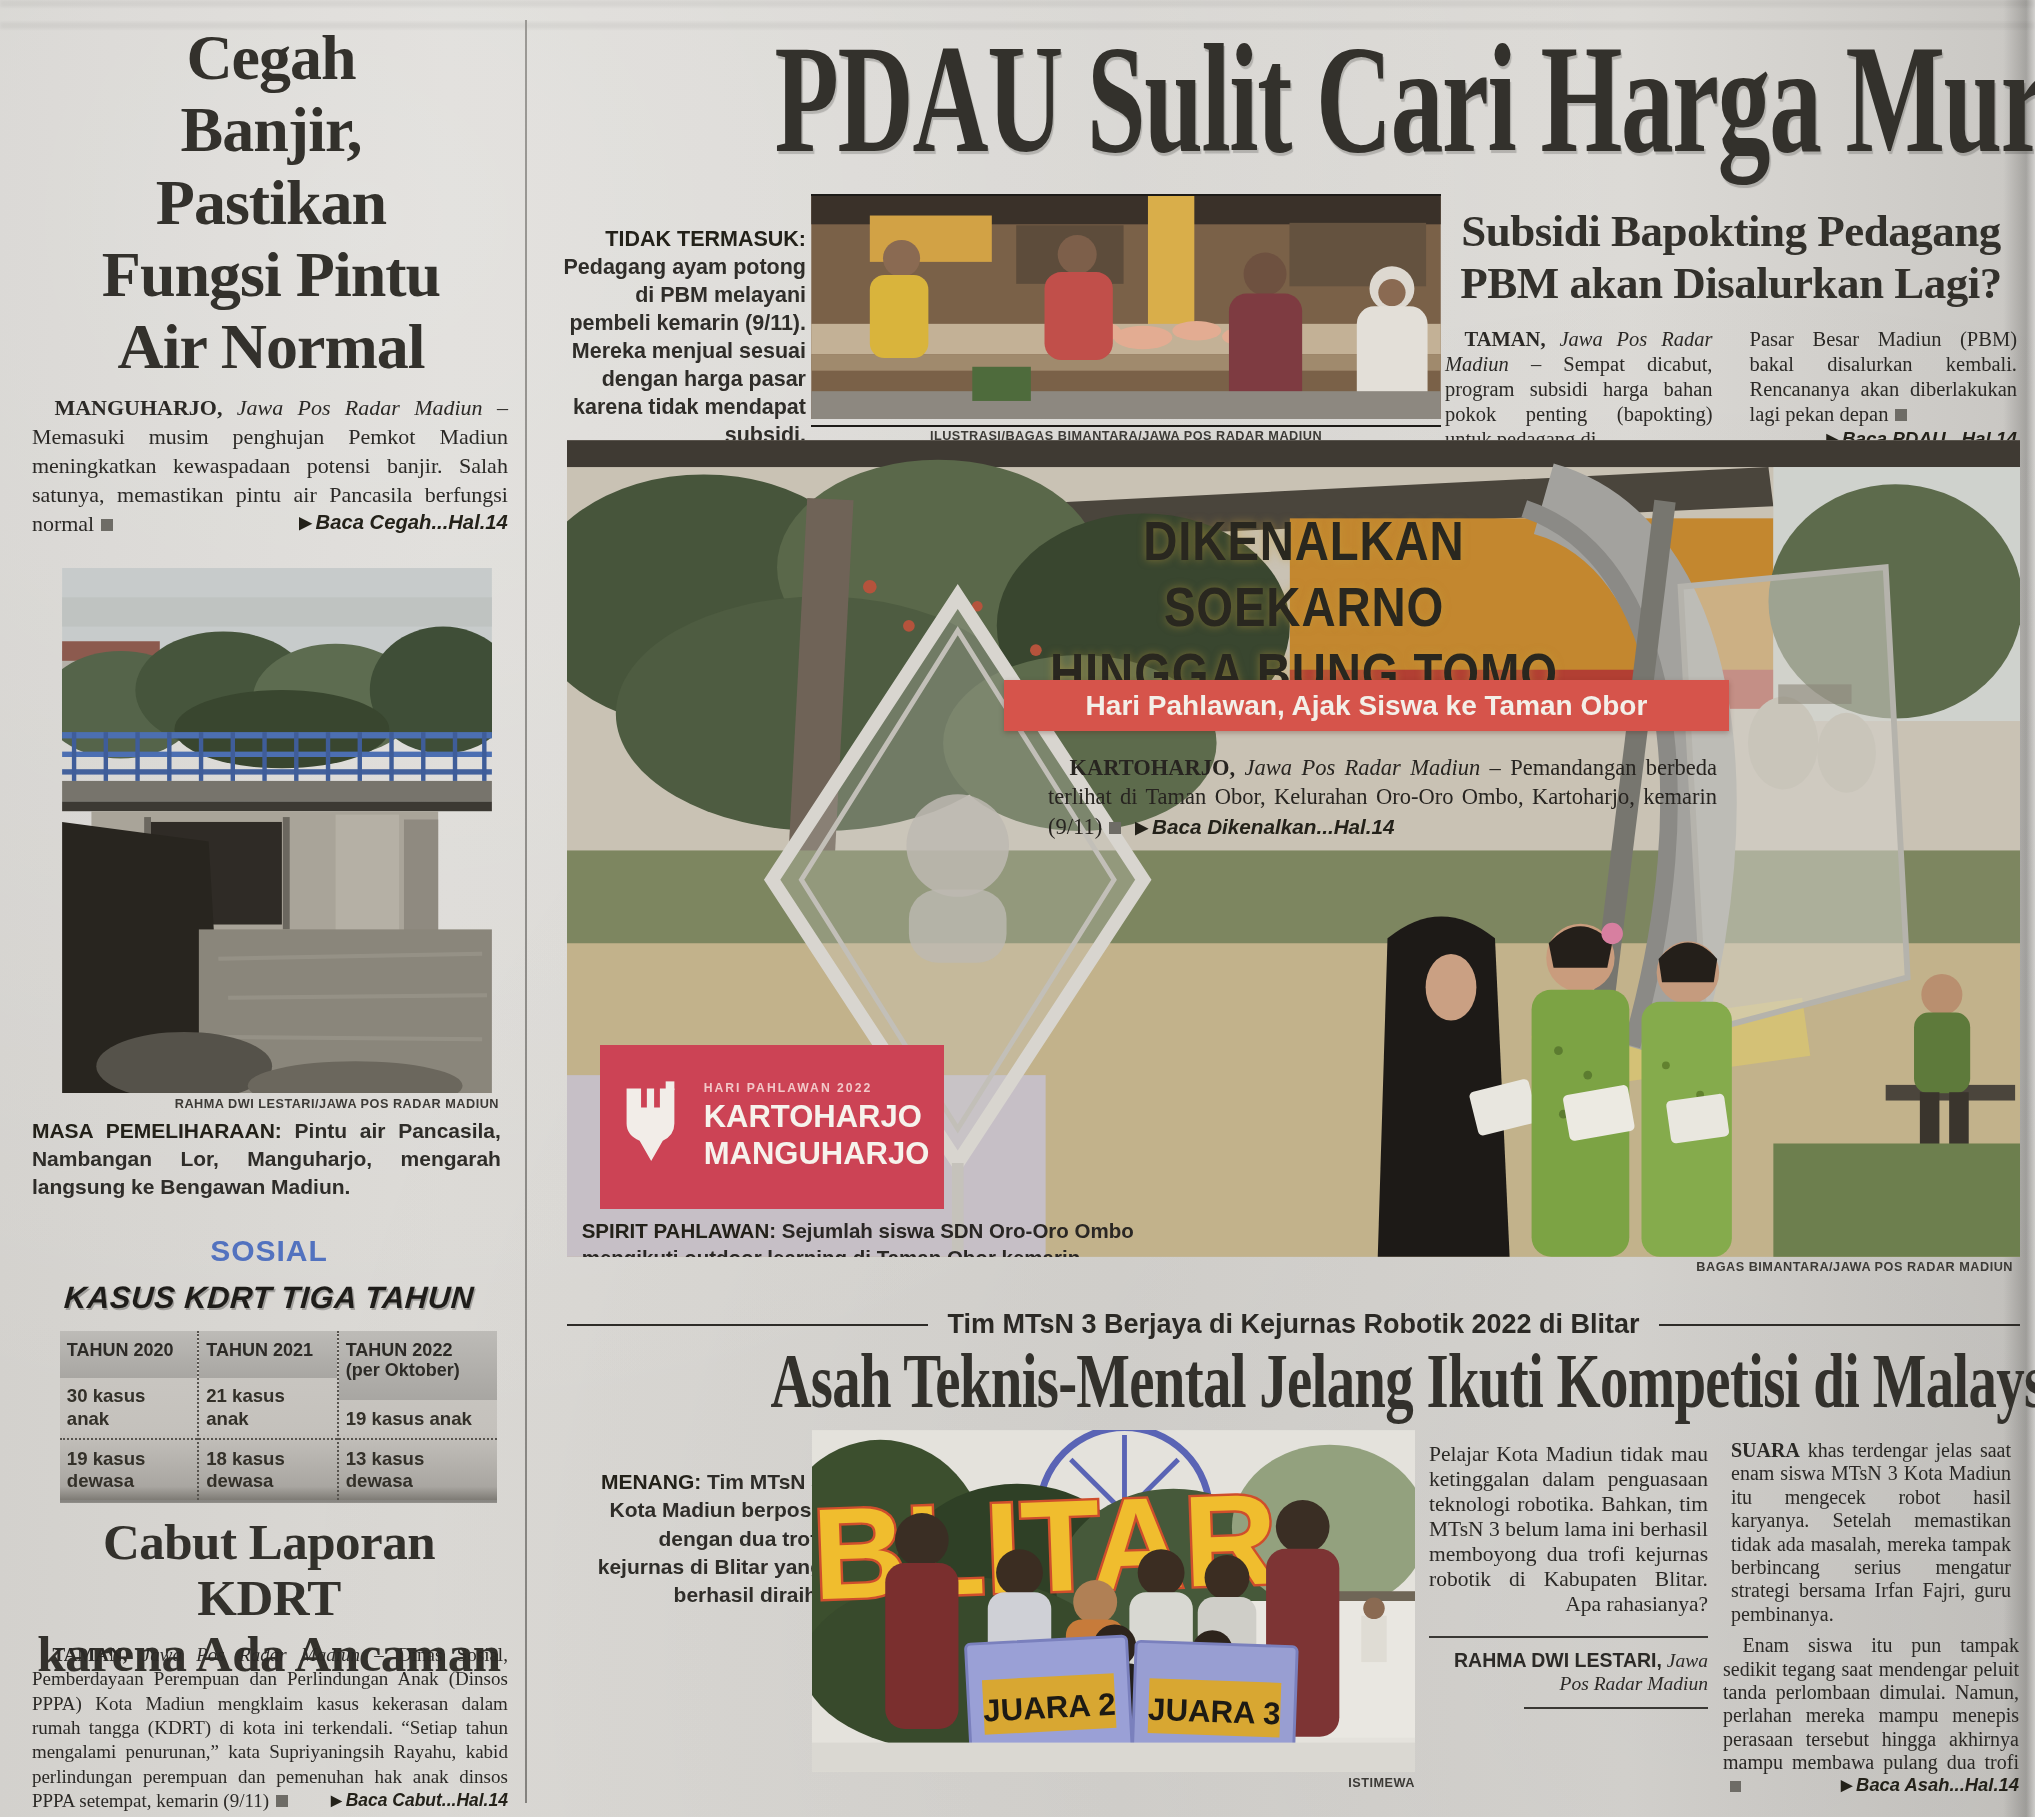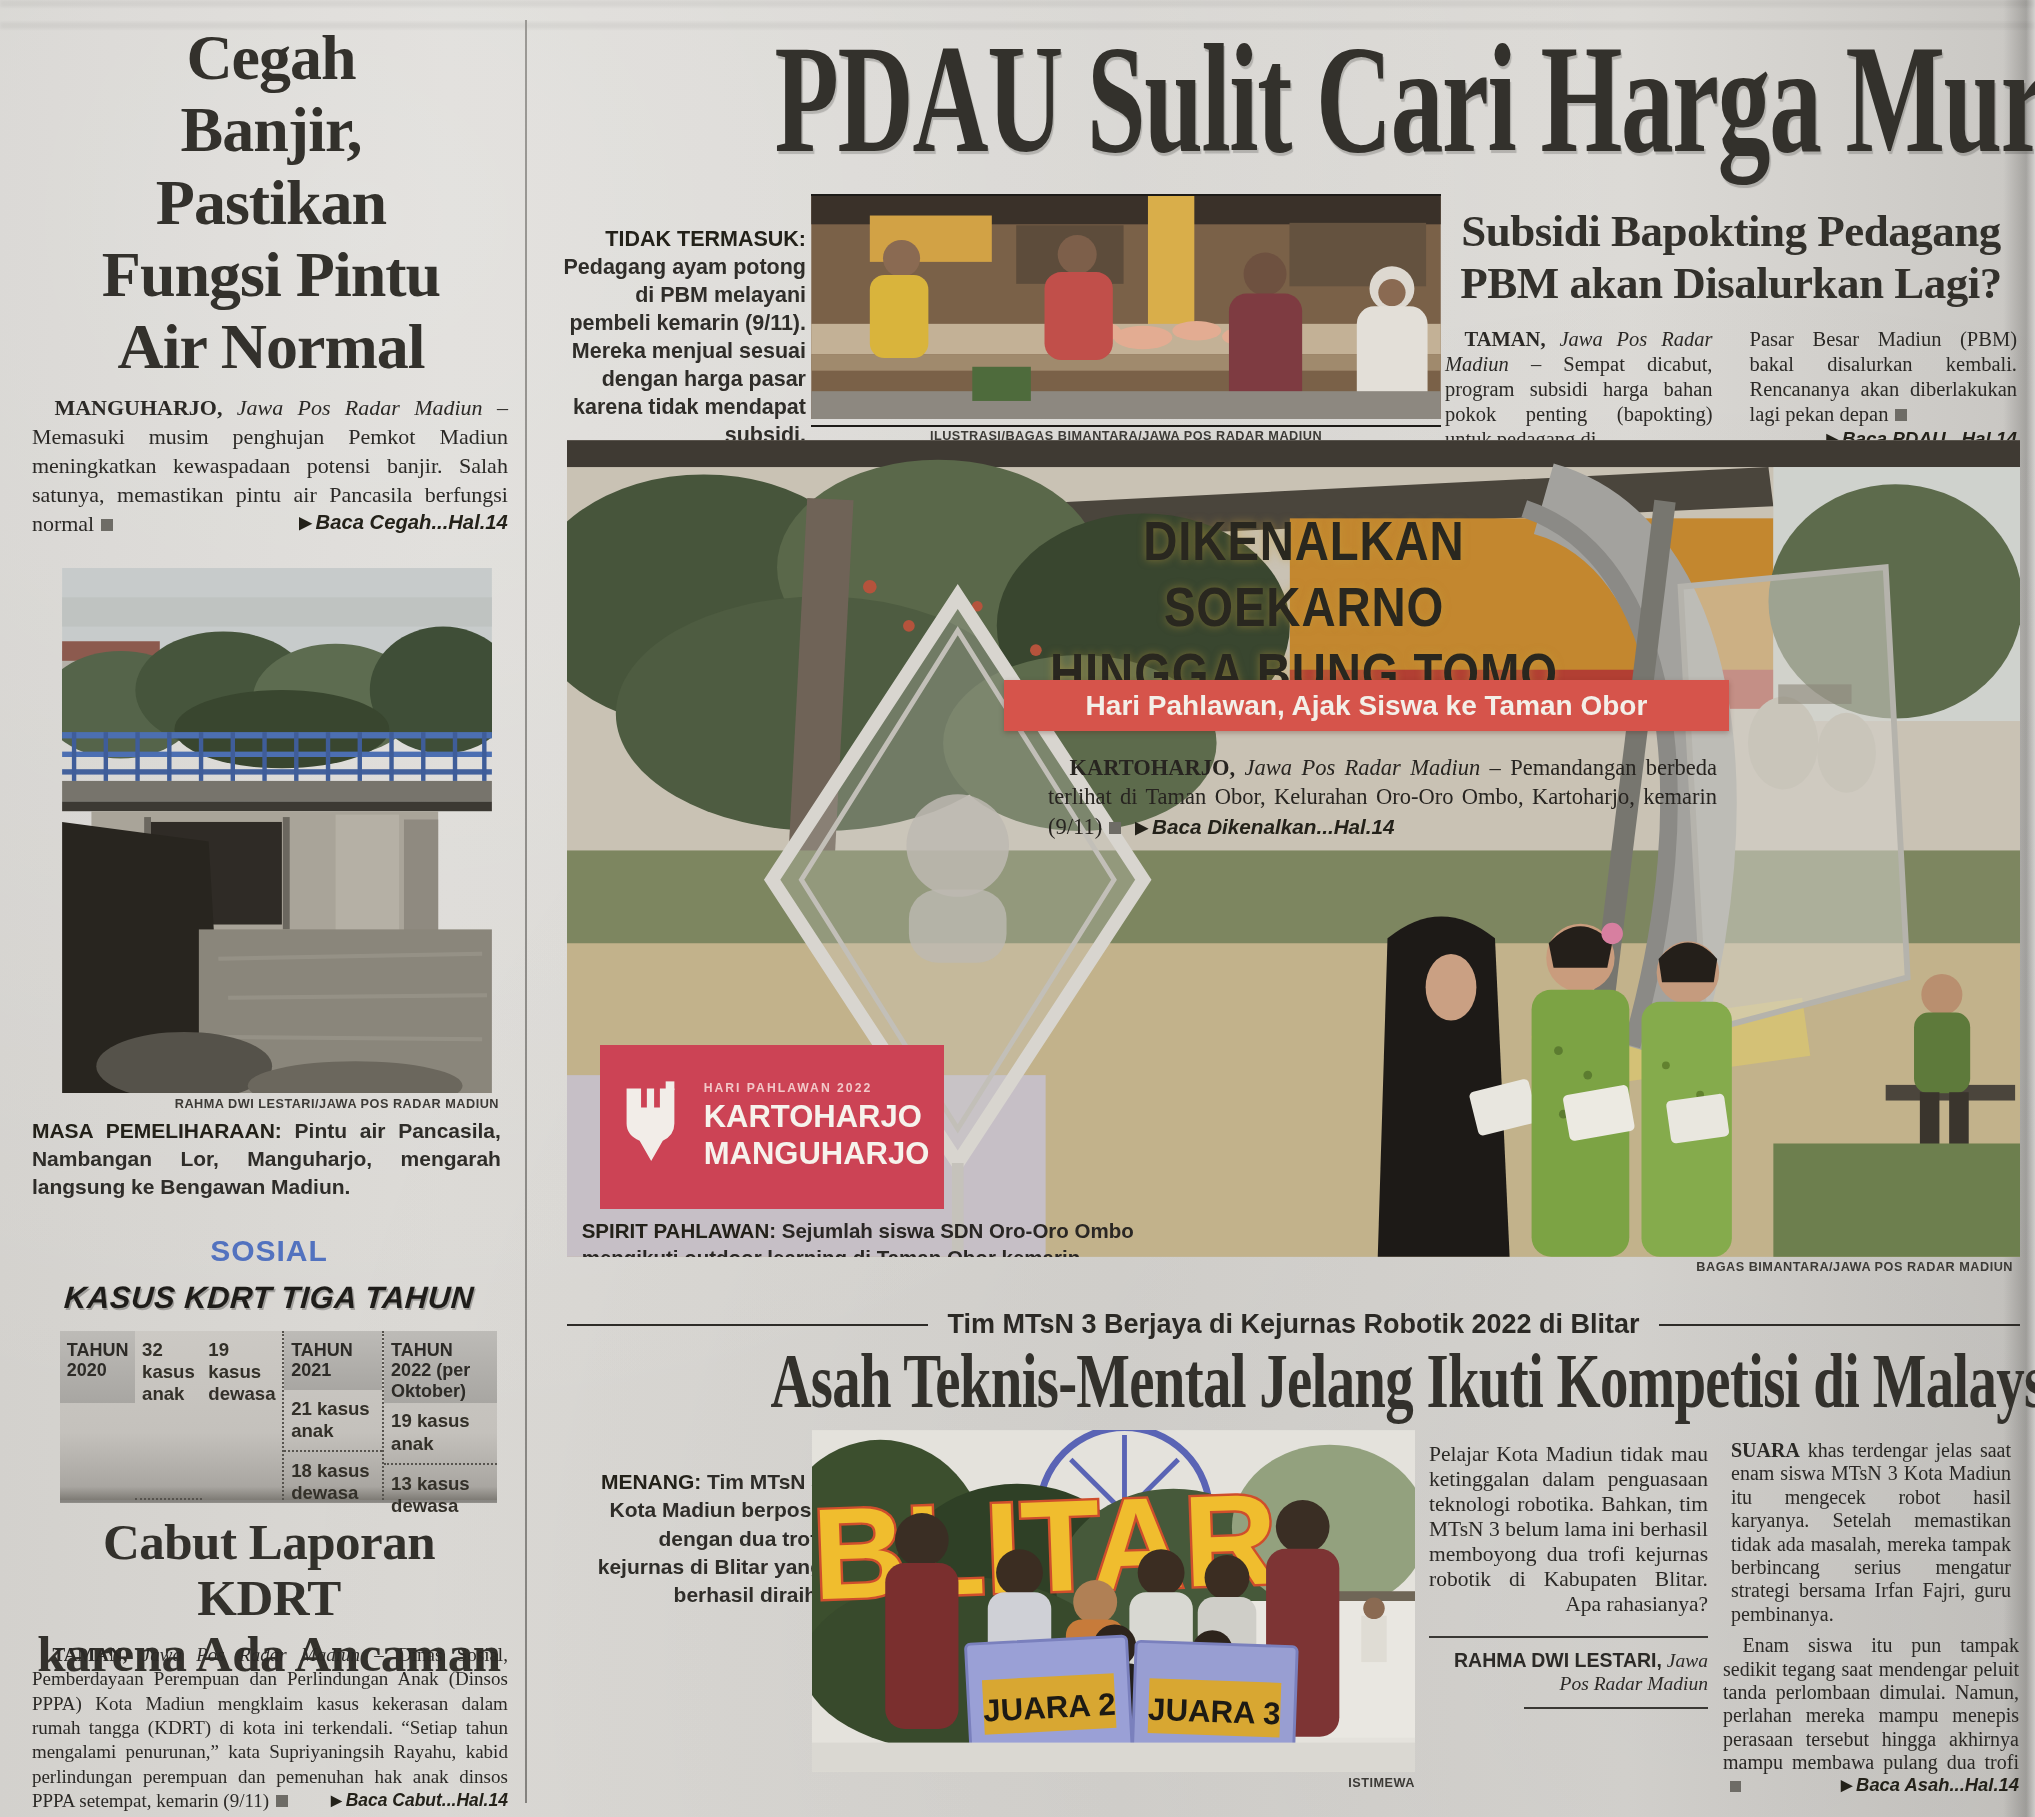--- a/index.html
+++ b/index.html
@@ -117,23 +117,23 @@
     <div class="credit rt abs" style="left:42px;top:1080px;width:430px">RAHMA DWI LESTARI/JAWA POS RADAR MADIUN</div>
 
     <p class="caption jt abs" style="left:4.9px;top:1100px;width:469px;margin:0;font-size:21px;line-height:1.34"><span class="cl">MASA PEMELIHARAAN:</span><span> Pintu air Pancasila, Nambangan Lor, Manguharjo, mengarah langsung ke Bengawan Madiun.</span></p>
 
     <div class="sans ct abs" style="left:0;top:1217px;width:484px;font-size:30px;font-weight:bold;color:#5272bf;letter-spacing:1px">SOSIAL</div>
 
     <div class="sans ct abs" style="left:0;top:1263px;width:484px;font-size:31px;font-weight:bold;font-style:italic;transform:skewX(-4deg);color:#1f1d1a;letter-spacing:0.5px;text-shadow:1.5px 1.5px 0 rgba(0,0,0,.25)">KASUS KDRT TIGA TAHUN</div>
 
     <div class="abs" style="left:33px;top:1314px;width:437px;height:169px;background:linear-gradient(180deg,#ccc9c4 0%,#c4c1bc 60%,#a9a6a1 92%,#7e7b75 100%);box-shadow:0 2.9px 0 rgba(40,38,34,.45)">
       <div style="display:flex;height:100%">
-        <div style="flex:1;border-right:2px dotted #56534e;display:flex;flex-direction:row">
+        <div style="flex:1;border-right:2px dotted #56534e;display:flex;flex-direction:column">
           <div class="tblhead" style="background:linear-gradient(#bdbbb7,#a8a6a2);padding:8.8px 6.8px;height:54px">TAHUN 2020</div>
-          <div class="tblcell" style="padding:7.8px 6.8px;border-bottom:2px dotted #56534e">32 kasus anak</div>
+          <div class="tblcell" style="padding:7.8px 6.8px;border-bottom:2px dotted #56534e">30 kasus anak</div>
           <div class="tblcell" style="padding:7.8px 6.8px">19 kasus dewasa</div>
         </div>
         <div style="flex:1;border-right:2px dotted #56534e;display:flex;flex-direction:column">
           <div class="tblhead" style="background:linear-gradient(#bdbbb7,#a8a6a2);padding:8.8px 6.8px;height:54px">TAHUN 2021</div>
           <div class="tblcell" style="padding:7.8px 6.8px;border-bottom:2px dotted #56534e">21 kasus anak</div>
           <div class="tblcell" style="padding:7.8px 6.8px">18 kasus dewasa</div>
         </div>
         <div style="flex:1.15;display:flex;flex-direction:column">
           <div class="tblhead" style="background:linear-gradient(#bdbbb7,#a8a6a2);padding:8.8px 6.8px;height:54px">TAHUN 2022 (per Oktober)</div>
           <div class="tblcell" style="padding:7.8px 6.8px;border-bottom:2px dotted #56534e">19 kasus anak</div>

